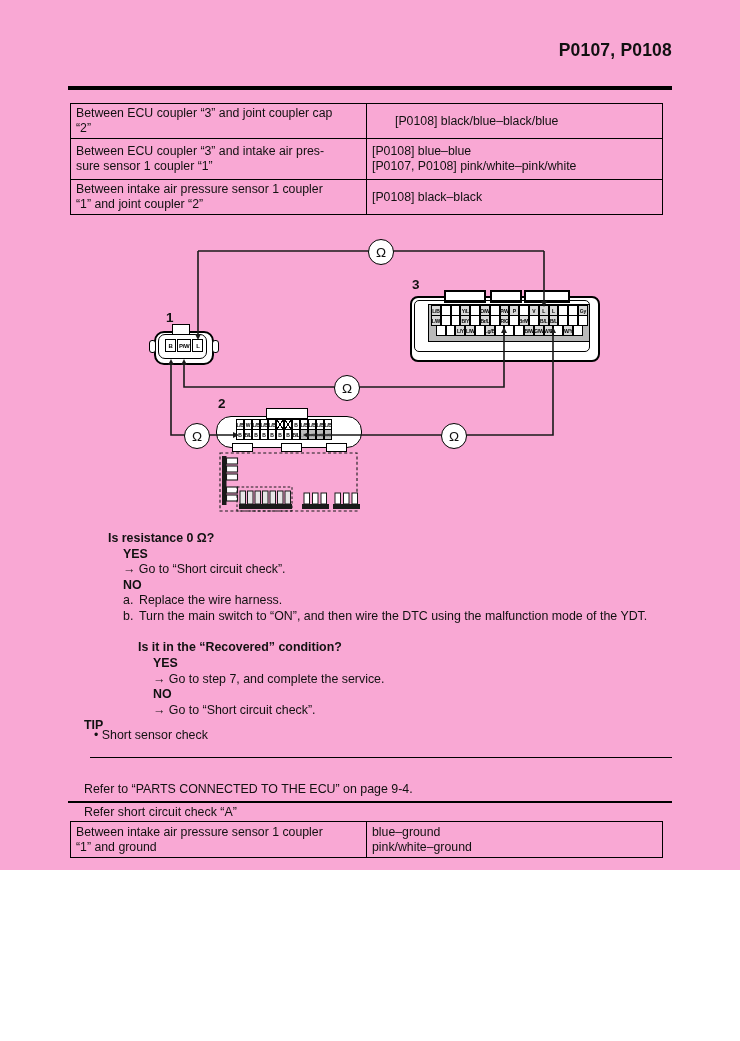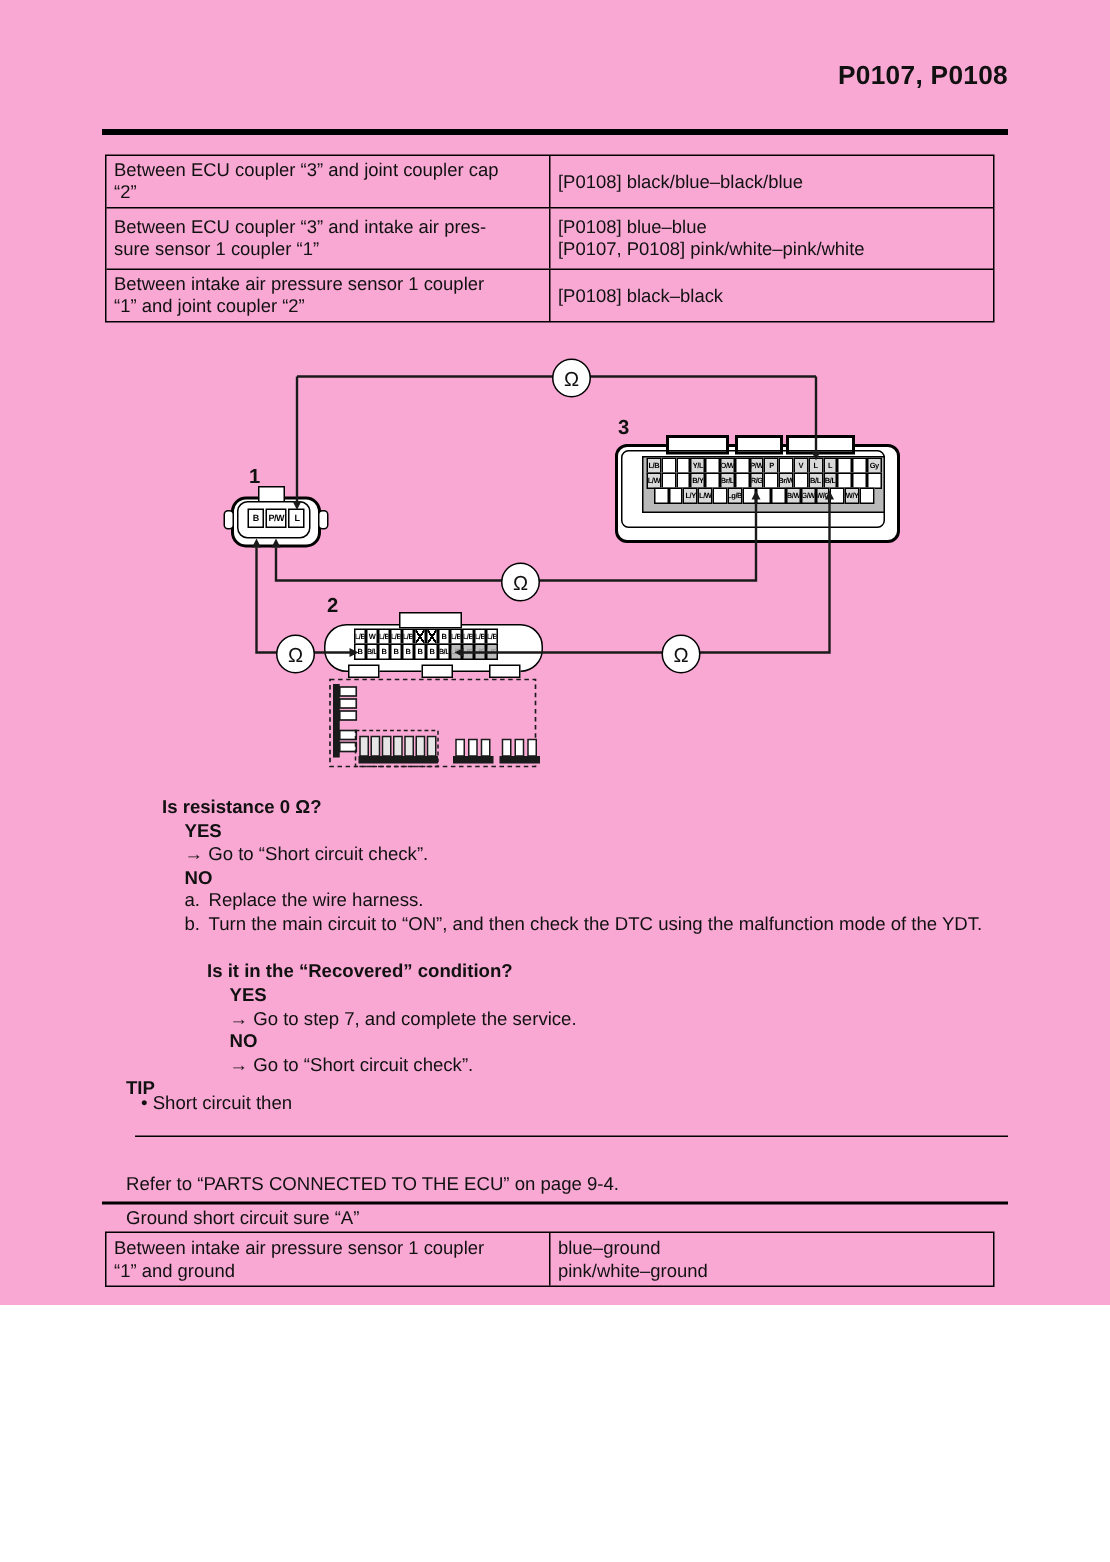--- a/index.html
+++ b/index.html
@@ -70,21 +70,21 @@
 </style>
 </head>
 <body>
 
 <div class="page">
 
   <div class="title">P0107, P0108</div>
   <div class="rule-thick"></div>
 
   <div class="tbl" style="top:103px;">
-    <div class="trow" style="min-height:33px;">
+    <div class="trow" style="min-height:33px;gap:23px;">
       <div class="tc left ml">Between ECU coupler “3” and joint coupler cap
 “2”</div>
       <div class="tc right ml">[P0108] black/blue–black/blue</div>
     </div>
     <div class="trow" style="min-height:40px;">
       <div class="tc left ml">Between ECU coupler “3” and intake air pres-
 sure sensor 1 coupler “1”</div>
       <div class="tc right ml">[P0108] blue–blue
 [P0107, P0108] pink/white–pink/white</div>
     </div>
@@ -286,36 +286,36 @@
   <div class="ln b" style="left:92px;top:531px;">Is resistance 0 Ω?</div>
   <div class="ln b" style="left:107px;top:547px;">YES</div>
   <div class="ln" style="left:107px;top:562px;">→ Go to “Short circuit check”.</div>
   <div class="ln b" style="left:107px;top:578px;">NO</div>
   <div class="ln step" style="left:107px;top:593px;">
     <span class="sid">a.</span>
     <span>Replace the wire harness.</span>
   </div>
   <div class="ln step" style="left:107px;top:608.5px;">
     <span class="sid">b.</span>
-    <span>Turn the main circuit to “ON”, and then check the DTC using the malfunction mode of the YDT.</span>
+    <span>Turn the main switch to “ON”, and then wire the DTC using the malfunction mode of the YDT.</span>
   </div>
   <div class="ln b" style="left:122px;top:640px;">Is it in the “Recovered” condition?</div>
   <div class="ln b" style="left:137px;top:656px;">YES</div>
   <div class="ln" style="left:137px;top:671.5px;">→ Go to step 7, and complete the service.</div>
   <div class="ln b" style="left:137px;top:687px;">NO</div>
   <div class="ln" style="left:137px;top:702.5px;">→ Go to “Short circuit check”.</div>
 
-  <div class="ln" style="left:78px;top:728px;">• Short circuit then</div>
+  <div class="ln" style="left:78px;top:728px;">• Short sensor check</div>
 
   <div class="ln b" style="left:68px;top:718px;">TIP</div>
   <div class="tip-line"></div>
   <div class="ln" style="left:68px;top:781.5px;">Refer to “PARTS CONNECTED TO THE ECU” on page 9-4.</div>
 
   <div class="rule-thin"></div>
-  <div class="ln" style="left:68px;top:805px;">Ground short circuit sure “A”</div>
+  <div class="ln" style="left:68px;top:805px;">Refer short circuit check “A”</div>
 
   <div class="tbl" style="top:821px;">
     <div class="trow" style="min-height:35px;">
       <div class="tc left ml">Between intake air pressure sensor 1 coupler
 “1” and ground</div>
       <div class="tc right ml">blue–ground
 pink/white–ground</div>
     </div>
   </div>
 

